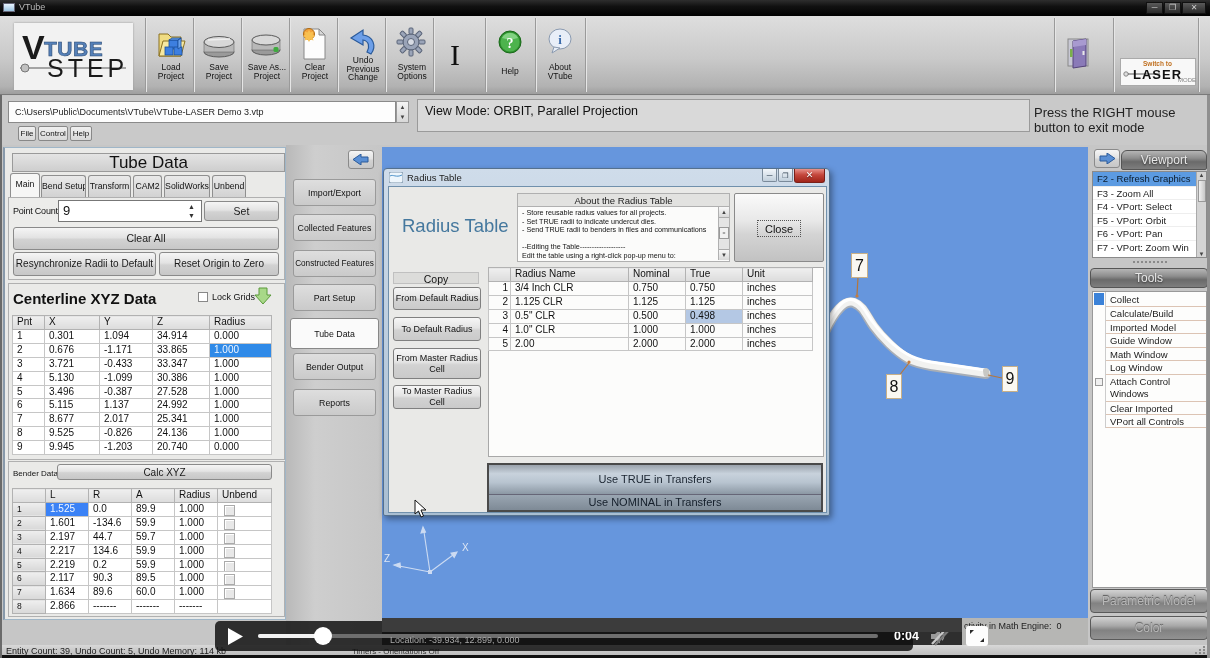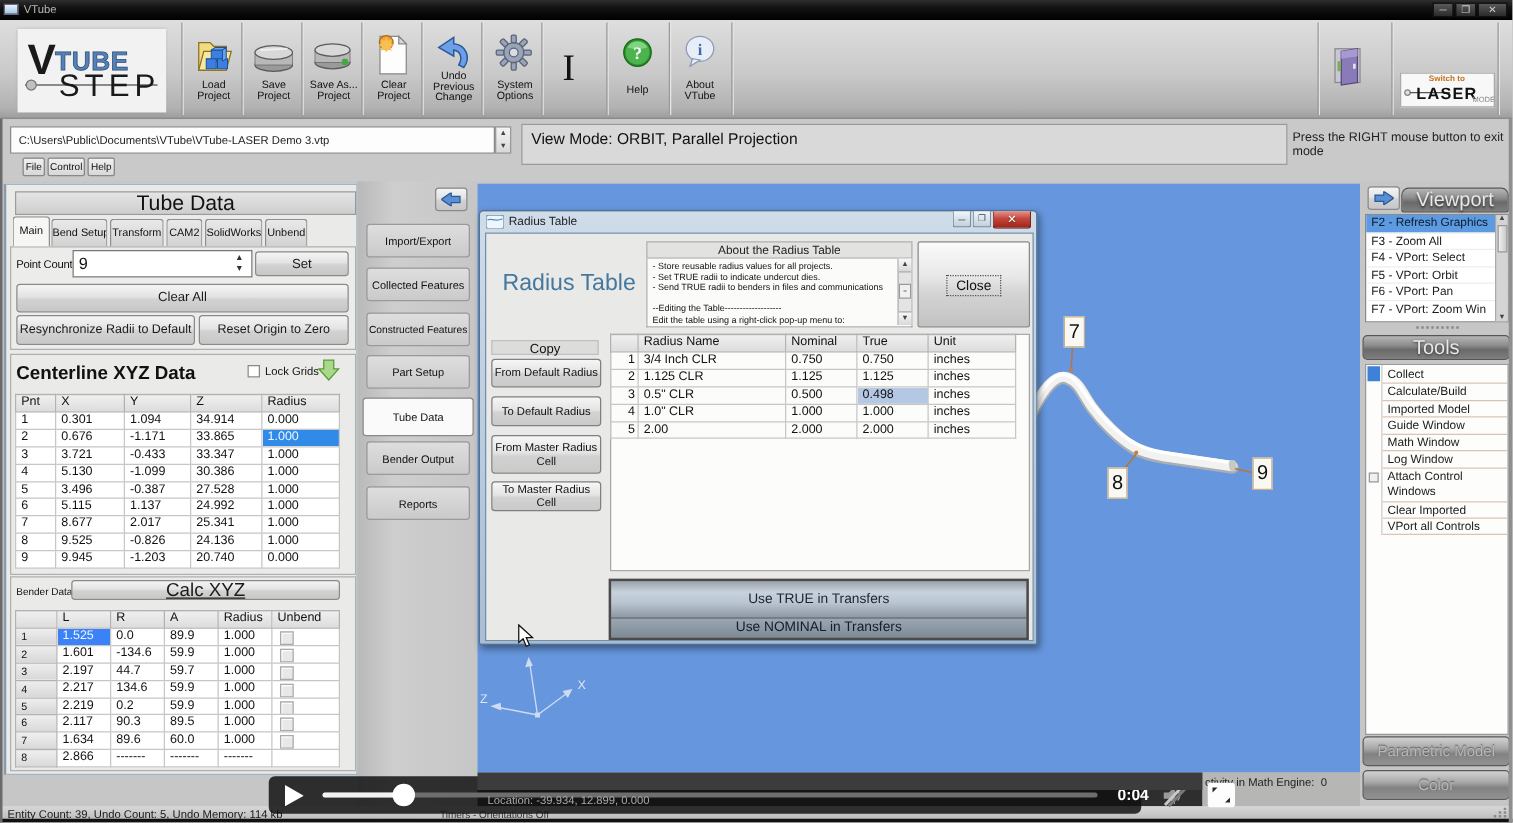--- a/index.html
+++ b/index.html
@@ -38,21 +38,21 @@
 
 
 #navcol { left:286px; top:145px; width:96px; height:513px; background:linear-gradient(to right,#b9b9b9,#cecece 30%,#c6c6c6); }
 .navbtn { position:absolute; left:7px; width:83px; height:27px; background:linear-gradient(#dedede,#cacaca); border:1px solid #9a9a9a; border-radius:3px; font-size:8.8px; color:#111; display:flex; align-items:center; justify-content:center; text-align:center; line-height:10px; }
 
 
 #viewport { left:382px; top:147px; width:706px; height:471px; background:#6696dd; }
 
 
 #rightpanel { left:1088px; top:145px; width:122px; height:500px; background:#c6c6c6; }
-.metalhdr { position:absolute; background:linear-gradient(#b5b5b5,#8d8d8d 40%,#6a6a6a 60%,#7e7e7e); border:1px solid #555; border-radius:6px 6px 2px 2px; color:#e8e8e8; text-align:center; font-size:16px; text-shadow:0 1px 2px #333; }
+.metalhdr { position:absolute; background:linear-gradient(#b5b5b5,#8d8d8d 40%,#6a6a6a 60%,#7e7e7e); border:1px solid #555; border-radius:6px 6px 2px 2px; color:#e8e8e8; text-align:center; font-size:12px; text-shadow:0 1px 2px #333; }
 .listrow { position:absolute; left:0; width:100%; font-size:9.5px; color:#1a1a1a; padding:1px 0 0 4px; }
 .metalbtn { position:absolute; left:2px; width:118px; height:24px; background:linear-gradient(#d2d2d2,#a8a8a8 40%,#828282 60%,#929292); border:1px solid #5a5a5a; border-radius:4px; color:#b8b8b8; text-shadow:0 -1px 1px #555; font-size:12px; text-align:center; line-height:22px; }
 
 
 #dialog { left:383px; top:168px; width:447px; height:348px; background:linear-gradient(#cfdcea,#a9bed2); border:1px solid #55718e; border-radius:4px 4px 2px 2px; box-shadow:2px 3px 6px rgba(0,0,0,0.4);padding-left:43px; }
 #dlgbody { position:absolute; left:4px; top:17px; width:439px; height:327px; background:#e9e9e7; border:1px solid #7090ac; }
 .dlgbtn { position:absolute; background:linear-gradient(#f6f6f6,#e4e4e4 45%,#d2d2d2 55%,#cacaca); border:1px solid #808080; border-radius:3px; font-size:9px; color:#111; display:flex; align-items:center; justify-content:center; text-align:center; line-height:11px; }
 
 
 #locstrip { left:382px; top:618px; width:580px; height:14px; background:#3c3c3c; color:#a8a8a8; font-size:9px; z-index:6; }
@@ -190,21 +190,21 @@
   </div>
 </div>
 
 <div class="abs" id="pathstrip">
   <div id="pathbox">C:\Users\Public\Documents\VTube\VTube-LASER Demo 3.vtp</div>
   <div class="abs" style="left:396px;top:5px;width:13px;height:22px;background:linear-gradient(#f4f4f4,#d8d8d8);border:1px solid #999;font-size:6px;color:#444;text-align:center;line-height:10px;">▲<br>▼</div>
   <div class="menubtn" style="left:18px;width:18px;">File</div>
   <div class="menubtn" style="left:38px;width:30px;">Control</div>
   <div class="menubtn" style="left:70px;width:22px;">Help</div>
   <div id="viewmode">View Mode: ORBIT, Parallel Projection</div>
-  <div class="abs" style="left:1034px;top:9px;font-size:10px;color:#222;">Press the RIGHT mouse button to exit mode</div>
+  <div class="abs" style="left:1034px;top:9px;font-size:13px;color:#222;">Press the RIGHT mouse button to exit mode</div>
 </div>
 
 <div class="abs" id="leftpanel">
 
   <div class="abs" style="left:7px;top:5px;width:273px;height:19px;background:linear-gradient(#e4e4e4,#cecece);border:1px solid #9a9a9a;text-align:center;font-size:17px;color:#111;line-height:18px;">Tube Data</div>
   <div class="abs" style="left:3px;top:49px;width:277px;height:83px;background:#ececea;border:1px solid #b0b0b0;"></div>
   <div class="tab" style="left:5px;width:30px;background:#f6f6f5;height:24px;top:25px;z-index:2;">Main</div>
   <div class="tab" style="left:36px;width:45px;">Bend Setup</div>
   <div class="tab" style="left:83px;width:43px;">Transform</div>
   <div class="tab" style="left:128px;width:29px;">CAM2</div>
@@ -295,21 +295,21 @@
           <td>9.945</td>
           <td>-1.203</td>
           <td>20.740</td>
           <td>0.000</td>
         </tr>
   </tbody>
     </table>
 
   <div class="abs" style="left:3px;top:313px;width:277px;height:156px;background:#eaeae8;border:1px solid #b0b0b0;"></div>
   <div class="abs" style="left:8px;top:321px;font-size:8px;color:#111;">Bender Data</div>
-  <div class="btn abs" style="left:52px;top:316px;width:215px;height:16px;font-size:15px;line-height:16px;text-decoration:underline;">Calc XYZ</div>
+  <div class="btn abs" style="left:52px;top:316px;width:215px;height:16px;font-size:10px;line-height:16px;">Calc XYZ</div>
   <table class="grid abs" style="left:7px;top:340px;width:260px;">
     <tbody>
         <tr>
           <th style="width:33px"></th>
           <th style="width:43px">L</th>
           <th style="width:43px">R</th>
           <th style="width:43px">A</th>
           <th style="width:43px">Radius</th>
           <th>Unbend</th>
         </tr>

